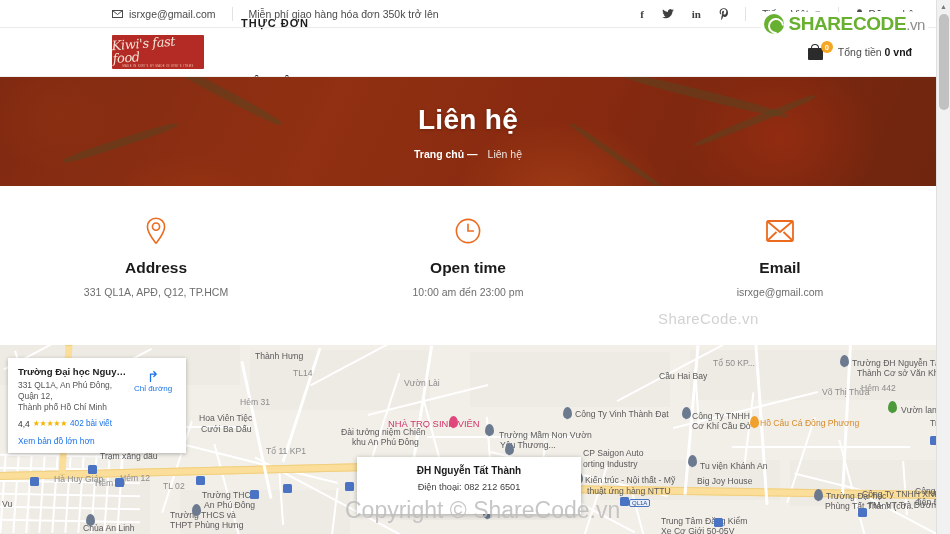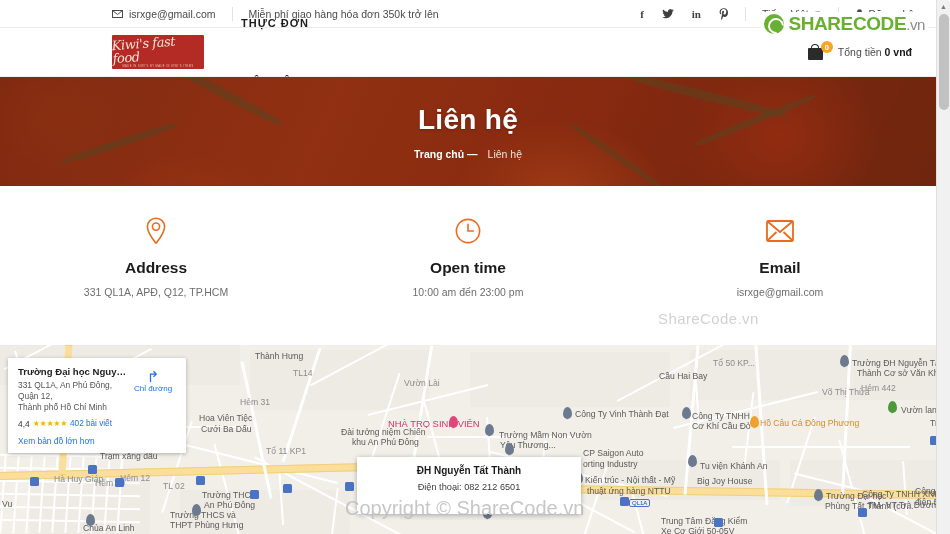--- a/index.html
+++ b/index.html
@@ -135,21 +135,21 @@
   .mc-dir { width: 46px; text-align: center; color: #1a73e8; font-size: 8px; padding-top: 3px; }
   .mc-dir .arrow { font-size: 15px; line-height: 1; }
   .mc-more { margin-top: 7px; font-size: 8.4px; color: #1a73e8; }
 
   
   .map-pop { position: absolute; left: 357px; top: 457px; width: 224px; background: #fff;
     box-shadow: 0 1px 5px rgba(0,0,0,0.3); padding: 8px 10px 22px; z-index: 70; text-align: center; }
   .mp-title { font-size: 10px; font-weight: bold; color: #1b1b1b; }
   .mp-sub { font-size: 9.2px; color: #3c3c3c; margin-top: 6px; }
 
-  .wm-bottom { position: absolute; left: 345px; top: 497px; font-size: 20px; color: #bdbdbd;
+  .wm-bottom { position: absolute; left: 345px; top: 497px; font-size: 23px; color: #bdbdbd;
     opacity: 0.85; white-space: nowrap; z-index: 80; font-family: "Liberation Sans", sans-serif; }
 </style>
 </head>
 <body>
 
 <div id="page">
 
   <div class="topbar">
     <div class="tb-left">
       <div class="tb-email">

